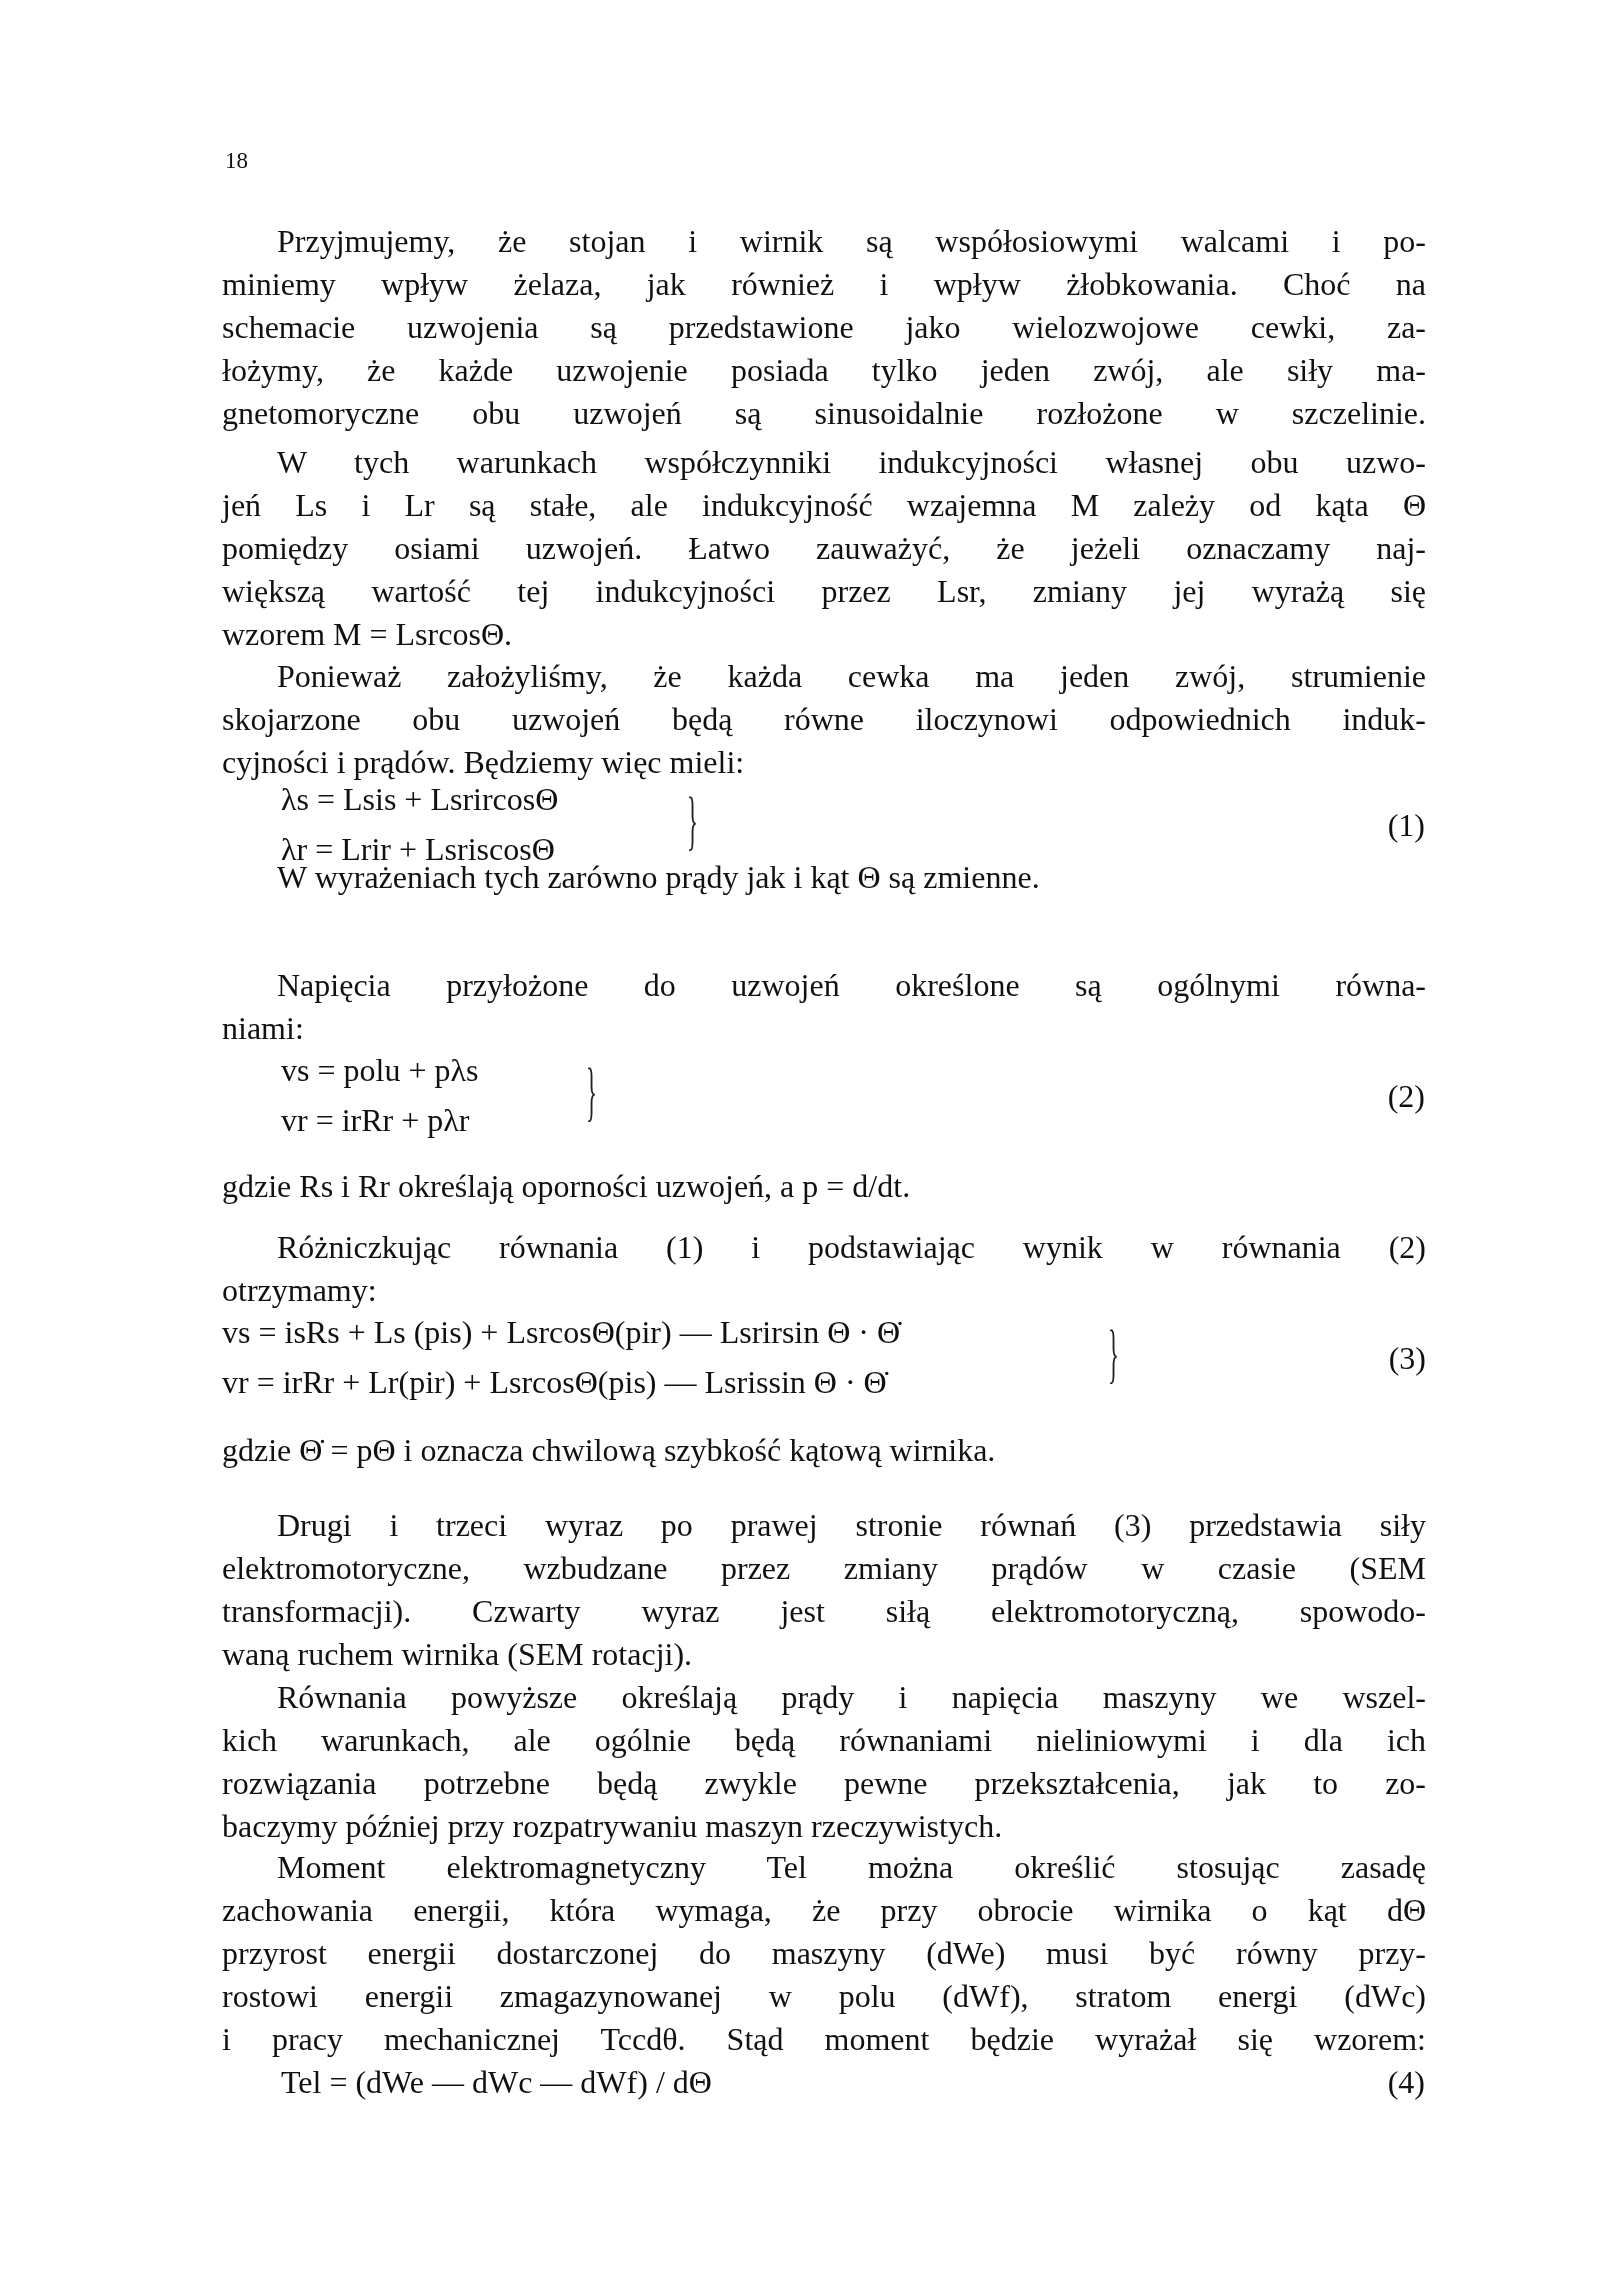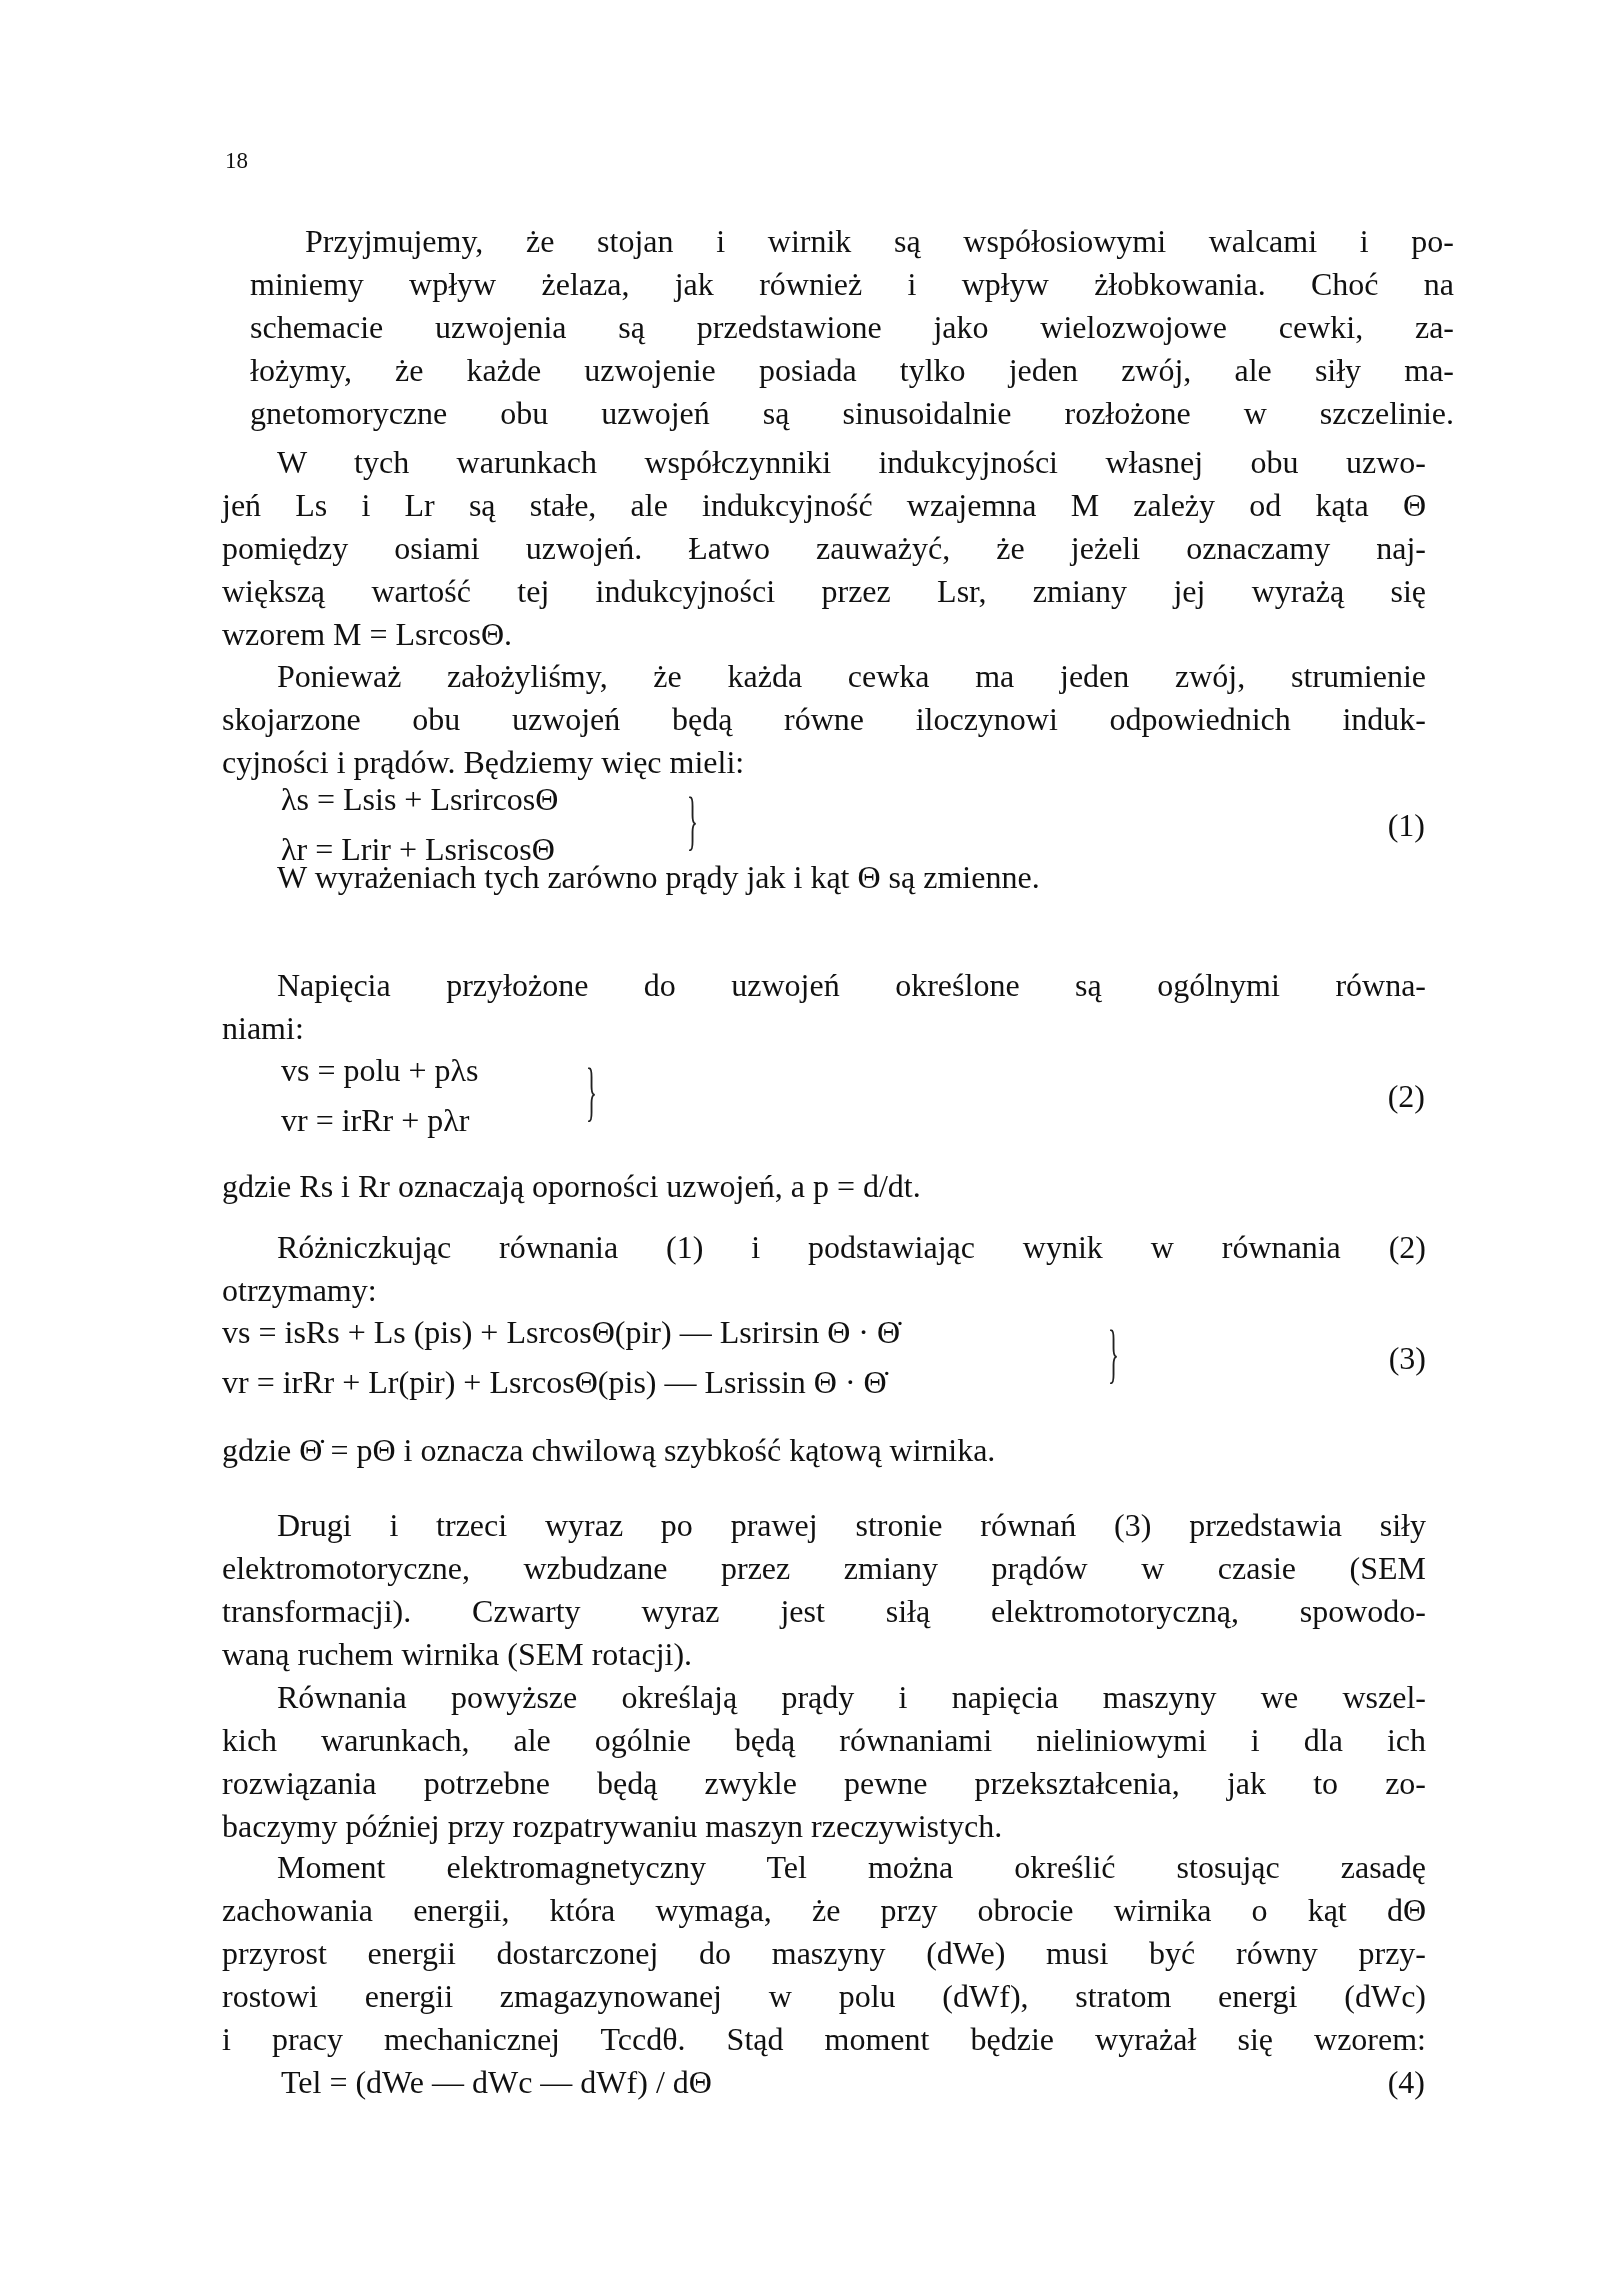--- a/index.html
+++ b/index.html
@@ -14,21 +14,21 @@
   .eq-line { position: absolute; left: 0; white-space: nowrap; }
   .eq-brace { position: absolute; font-size: 65px; line-height: 1; color: #222; transform: scaleX(0.35); transform-origin: left top; }
   .eq-number { position: absolute; right: 0; }
 </style>
 </head>
 <body>
 
 <div>
   <div class="page-number">18</div>
 
-  <div class="block" style="top:220px;margin-left:28px;">
+  <div class="block" style="top:220px;">
     <span class="line indent">Przyjmujemy, że stojan i wirnik są współosiowymi walcami i po-</span>
     <span class="line">miniemy wpływ żelaza, jak również i wpływ żłobkowania. Choć na</span>
     <span class="line">schemacie uzwojenia są przedstawione jako wielozwojowe cewki, za-</span>
     <span class="line">łożymy, że każde uzwojenie posiada tylko jeden zwój, ale siły ma-</span>
     <span class="line">gnetomoryczne obu uzwojeń są sinusoidalnie rozłożone w szczelinie.</span>
   </div>
 
   <div class="block" style="top:441px;">
     <span class="line indent">W tych warunkach współczynniki indukcyjności własnej obu uzwo-</span>
     <span class="line">jeń Ls i Lr są stałe, ale indukcyjność wzajemna M zależy od kąta Θ</span>
@@ -60,21 +60,21 @@
   </div>
 
   <div class="eq-block" style="top:1052px; height:102px;">
     <span class="eq-line" style="top:0;">vs = polu + pλs</span>
     <span class="eq-line" style="top:50px;">vr = irRr + pλr</span>
     <span class="eq-brace" style="left:305px; top:7.4px;">}</span>
     <span class="eq-number" style="top:26px;">(2)</span>
   </div>
 
   <div class="block" style="top:1165px;">
-    <span class="line last">gdzie Rs i Rr oznaczają oporności uzwojeń, a p = d/dt.</span>
+    <span class="line last">gdzie Rs i Rr określają oporności uzwojeń, a p = d/dt.</span>
   </div>
 
   <div class="block" style="top:1226px;">
     <span class="line indent">Różniczkując równania (1) i podstawiając wynik w równania (2)</span>
     <span class="line last">otrzymamy:</span>
   </div>
 
   <div class="eq-block" style="left:222px; width:1204px; top:1314px; height:102px;">
     <span class="eq-line" style="top:0;">vs = isRs + Ls (pis) + LsrcosΘ(pir) — Lsrirsin Θ · Θ̇</span>
     <span class="eq-line" style="top:50px;">vr = irRr + Lr(pir) + LsrcosΘ(pis) — Lsrissin Θ · Θ̇</span>

